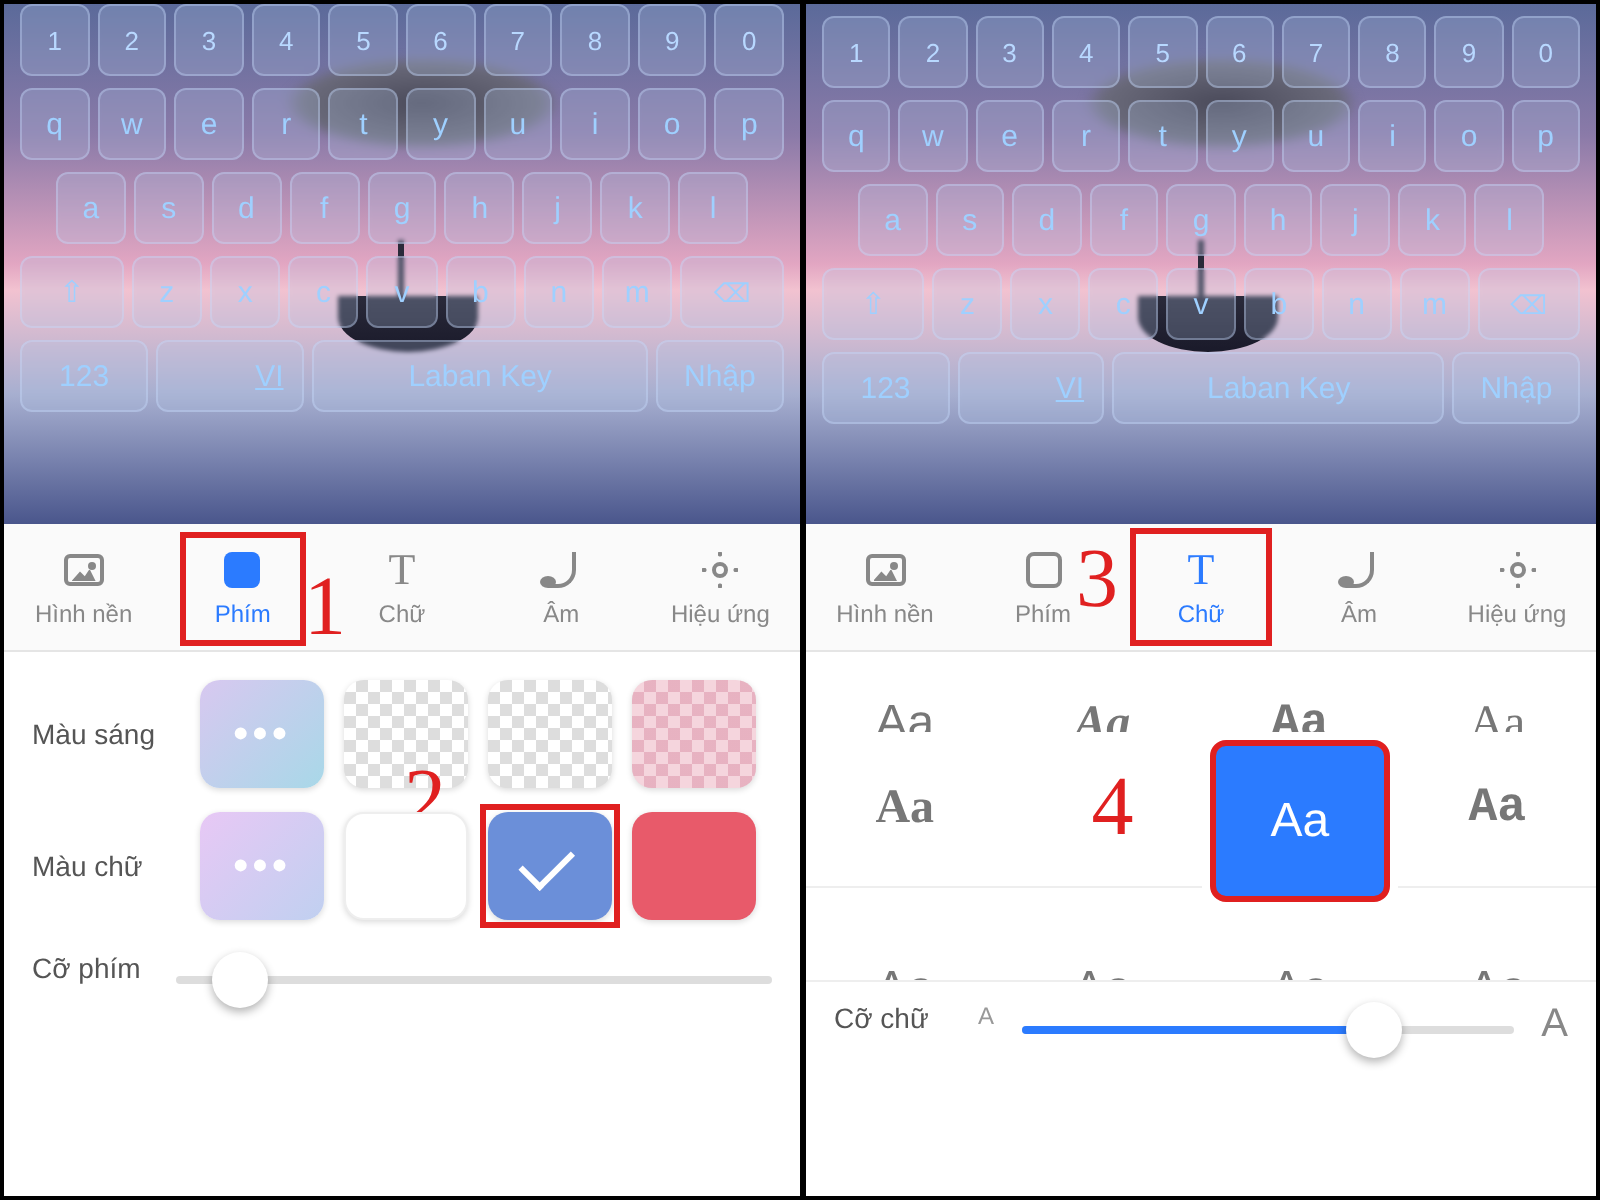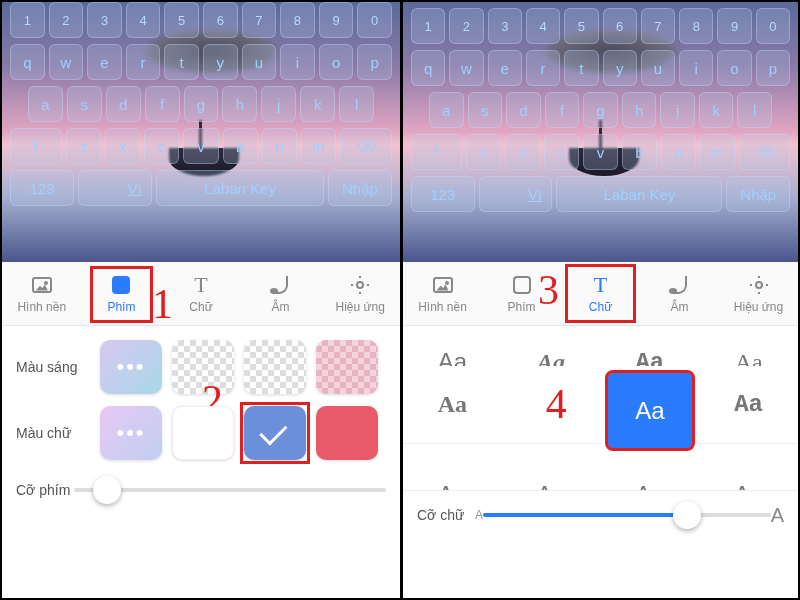--- a/index.html
+++ b/index.html
@@ -132,21 +132,21 @@
       linear-gradient(-45deg,rgba(200,100,130,.3) 25%,transparent 25%),
       linear-gradient(45deg,transparent 75%,rgba(200,100,130,.3) 75%),
       linear-gradient(-45deg,transparent 75%,rgba(200,100,130,.3) 75%);
     background-size:12px 12px;background-position:0 0,0 6px,6px -6px,-6px 0;}
   .sw-white{background:#fff;border:1px solid #eee;}
   .sw-blue{background:#6b8fd9;display:flex;align-items:center;justify-content:center;}
   .sw-blue::after{content:"";width:22px;height:12px;border-left:3px solid #fff;border-bottom:3px solid #fff;transform:rotate(-45deg) translateY(-3px);}
   .sw-red{background:#e85a6a;}
   .sw-grad2{background:linear-gradient(135deg,#e8c8f5,#c0d0f0);}
 
-  .slider-row{display:flex;align-items:center;padding:10px 14px;}
+  .slider-row{display:flex;padding:10px 14px;gap:14px;}
   .slider-label{font-size:14px;color:#555;width:58px;}
   .slider{flex:1;height:28px;position:relative;}
   .slider-track{position:absolute;left:0;right:0;top:12px;height:4px;background:#ddd;border-radius:2px;}
   .slider-fill{position:absolute;left:0;top:12px;height:4px;background:#2b7bff;border-radius:2px;}
   .slider-thumb{position:absolute;top:0;width:28px;height:28px;background:#fff;border-radius:50%;box-shadow:0 2px 5px rgba(0,0,0,0.3);}
   .ind{font-size:12px;color:#999;}
   .ind.big{font-size:20px;color:#888;}
 
   
   .font-grid{display:grid;grid-template-columns:repeat(4,1fr);gap:0;padding:0;}

